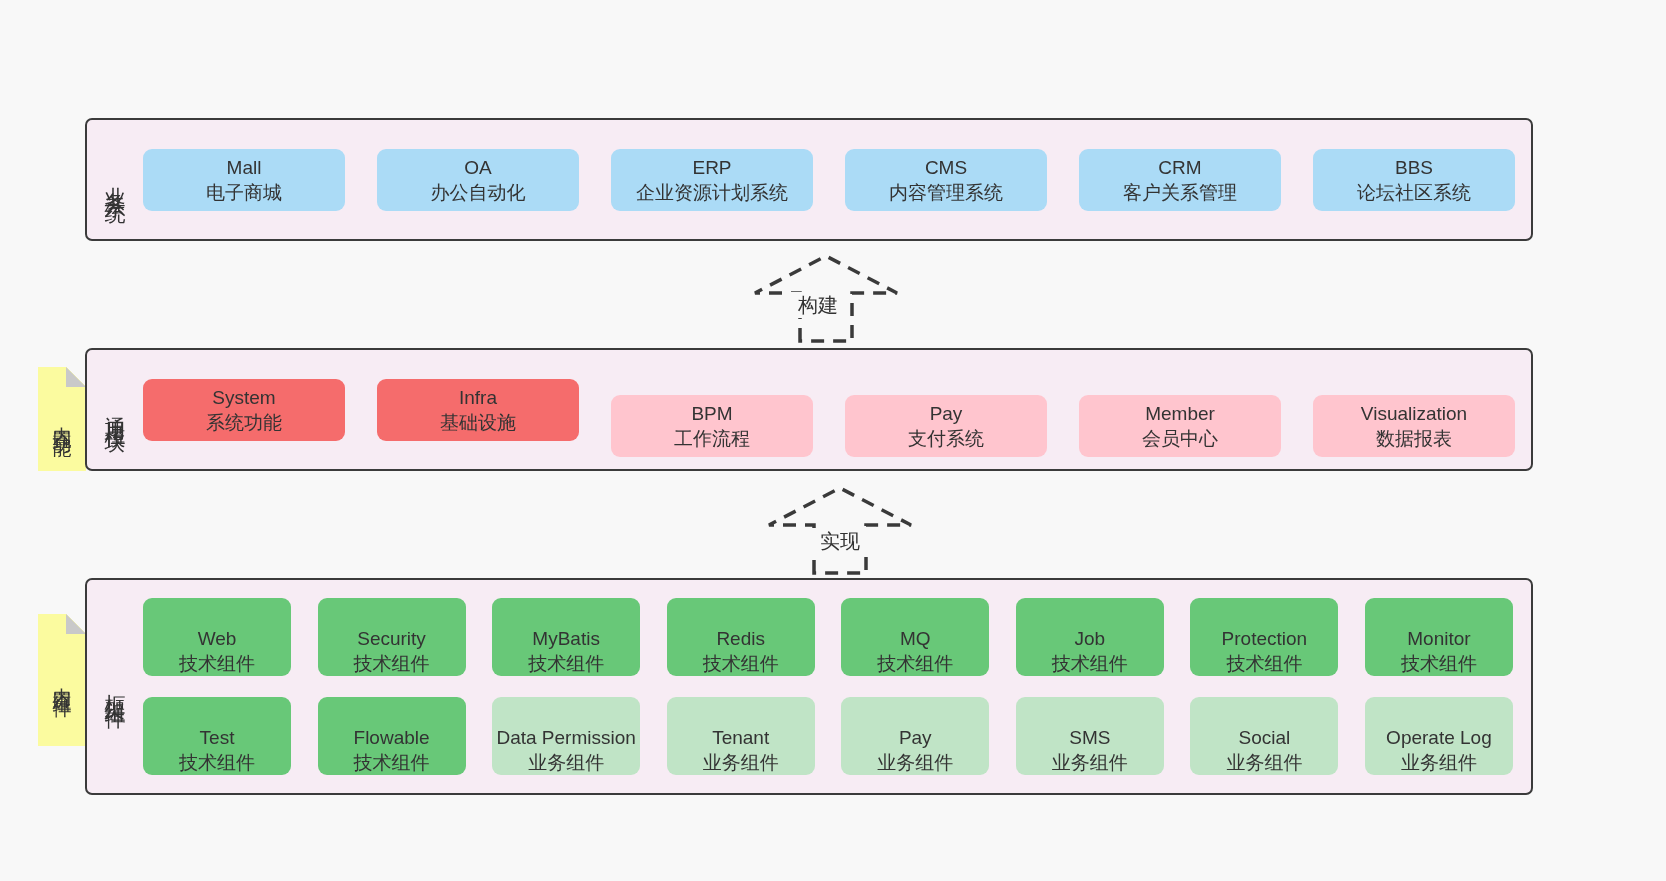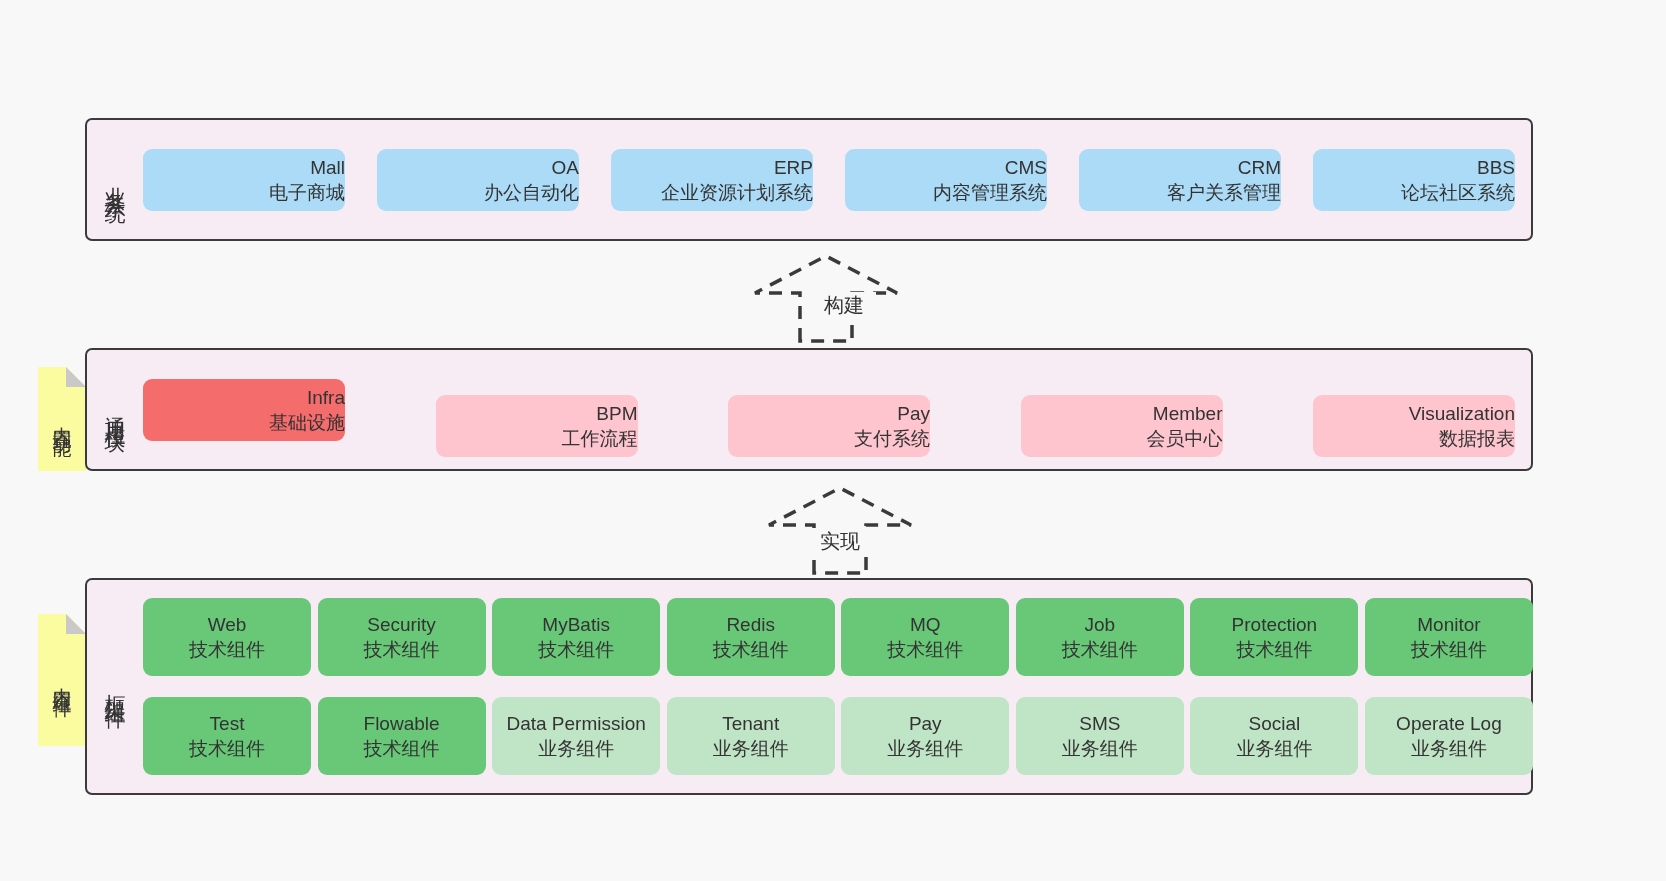--- a/index.html
+++ b/index.html
@@ -34,22 +34,22 @@
   .grid{
     flex:1;display:grid;grid-template-columns:repeat(8,150px);
     justify-content:space-between;align-content:center;row-gap:21px;
     padding-right:16px;
   }
   .box{
     box-sizing:border-box;border-radius:9px;
     display:flex;flex-direction:column;align-items:center;justify-content:center;
     text-align:center;font-size:19px;line-height:25px;color:var(--text,#333);
   }
-  .layer-1 .box,.layer-2 .box{width:202px;height:62px;align-items:flex-end;}
-  .layer-3 .box{width:168px;height:78px;}
+  .layer-1 .box,.layer-2 .box{width:202px;height:62px;}
+  .layer-3 .box{width:148px;height:78px;justify-content:flex-end;}
   .v-blue{background:var(--blue,#abdbf6);}
   .v-red{background:var(--red,#f56c6c);}
   .v-pink{background:var(--pink,#ffc5ce);margin-top:32px;}
   .v-green{background:var(--green,#68c878);}
   .v-light-green{background:var(--light-green,#c0e4c6);}
   .note{
     position:absolute;left:38px;width:48px;box-sizing:border-box;z-index:0;
     background:linear-gradient(225deg,transparent 14px,var(--note-yellow,#fbfb9f) 0);
     display:flex;align-items:center;justify-content:center;
   }
@@ -58,21 +58,21 @@
   .note .v-text{font-size:19px;letter-spacing:4px;}
   .note-fold{position:absolute;top:0;right:0;width:20px;height:20px;}
   .arrow-svg{position:absolute;z-index:0;}
   .arrow-1{left:751px;top:253px;}
   .arrow-2{left:765px;top:485px;}
   .arrow-label{
     position:absolute;z-index:2;width:64px;text-align:center;
     font-size:20px;line-height:26px;color:var(--text,#333);
     background:var(--page-bg,#f8f8f8);
   }
-  .arrow-label-1{left:812px;top:292px;}
+  .arrow-label-1{left:786px;top:292px;}
   .arrow-label-2{left:808px;top:528px;}
 </style>
 </head>
 <body>
 
 <div class="note note-2">
   <svg class="note-fold" width="20" height="20" viewBox="0 0 20 20">
       <polygon points="0,0 20,20 0,20" fill="#c9c9c9"></polygon>
     </svg>
   <span class="v-text">内置功能</span>
@@ -121,20 +121,24 @@
   <path d="M49,88 L49,40 L4,40 L75,3 L146,40 L101,40 L101,88 Z" fill="none" stroke="#3a3a3a" stroke-width="3.5" stroke-dasharray="13 9"></path>
 </svg>
 <span class="arrow-label arrow-label-1">构建</span>
 
 <div class="layer layer-2">
   <div class="layer-label-wrap">
     <span class="v-text">通用模块</span>
   </div>
   <div class="boxes">
       <div class="box v-red">
+        <span class="t">System</span>
+        <span class="s">系统功能</span>
+      </div>
+      <div class="box v-red">
         <span class="t">Infra</span>
         <span class="s">基础设施</span>
       </div>
       <div class="box v-pink">
         <span class="t">BPM</span>
         <span class="s">工作流程</span>
       </div>
       <div class="box v-pink">
         <span class="t">Pay</span>
         <span class="s">支付系统</span>

